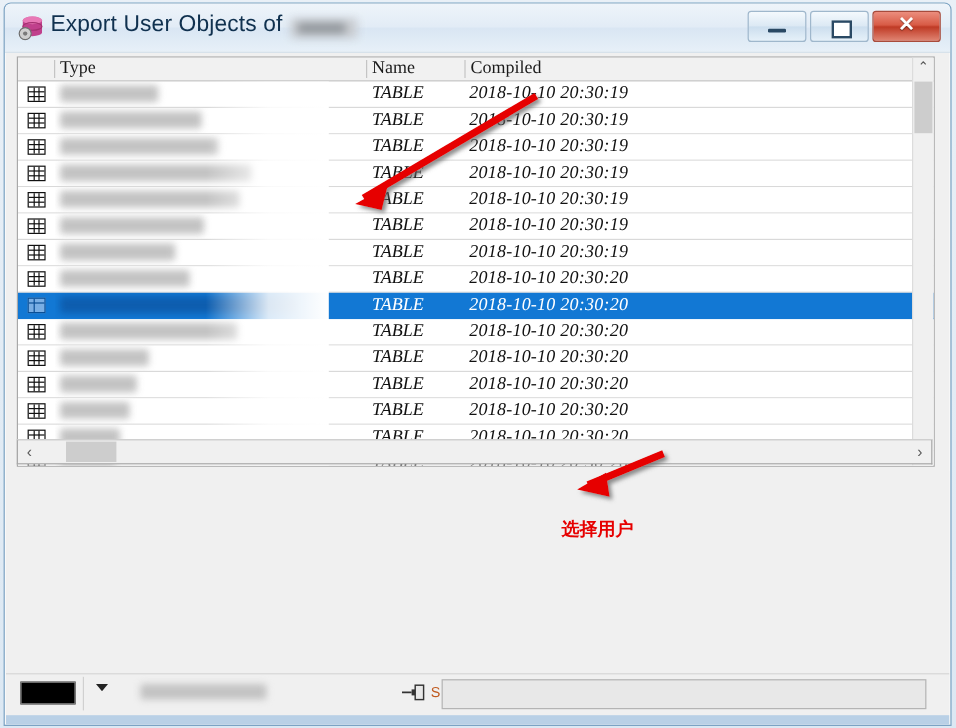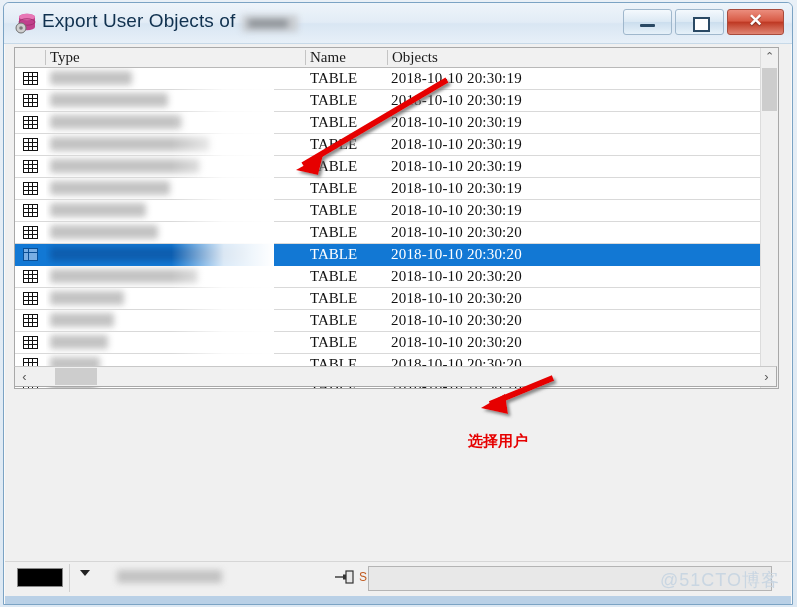--- a/index.html
+++ b/index.html
@@ -88,21 +88,21 @@
   .hc-type{width:82px;}
   .hc-comp{flex:1;}
 
   .rows{position:absolute;left:0;top:20px;right:0;bottom:0;}
   .row{
     display:flex;height:21px;border-bottom:1px solid #d9d9d9;
     font-family:"Liberation Serif", serif;font-size:15px;color:#111;
     background:#fff;
   }
   .row.sel{background:#1278d4;color:#fff;border-bottom-color:#1278d4;}
-  .cell{height:21px;line-height:20px;box-sizing:border-box;overflow:hidden;white-space:nowrap;}
+  .cell{height:21px;line-height:20px;box-sizing:border-box;overflow:hidden;white-space:nowrap;font-style:italic;}
   .c-icon{width:31px;display:flex;align-items:center;justify-content:center;}
   .c-name{width:260px;padding-left:4px;position:relative;}
   .c-type{width:82px;padding-left:4px;}
   .c-comp{flex:1;padding-left:3px;letter-spacing:.2px;}
 
   .tbl-ico{width:15px;height:13px;border:1.6px solid #111;background:#fff;position:relative;box-sizing:border-box;}
   .tbl-ico:before{
     content:"";position:absolute;left:0;top:3px;width:100%;height:1.4px;background:#111;
     box-shadow:0 4px 0 0 #111;
   }
@@ -214,21 +214,21 @@
             <span class="close-glyph">✕</span>
           </div>
       </div>
     </div>
 
     <div class="grid-wrap">
       <div class="grid-head">
         <div class="hc hc-sel sep"></div>
         <div class="hc hc-name sep">Type</div>
         <div class="hc hc-type sep">Name</div>
-        <div class="hc hc-comp">Objects</div>
+        <div class="hc hc-comp">Compiled</div>
       </div>
       <div class="rows" id="rows">
           <div class="row">
             <div class="cell c-icon">
               <span class="tbl-ico"></span>
             </div>
             <div class="cell c-name"><span class="redact" style="width:82px"></span><span></span></div>
             <div class="cell c-type">TABLE</div>
             <div class="cell c-comp">2018-10-10   20:30:19</div>
           </div>
@@ -399,21 +399,20 @@
       <div class="sb-redact"></div>
       <svg class="sb-pin" viewBox="0 0 22 16">
         <rect x="11" y="2" width="7" height="12" fill="#e8e8e8" stroke="#333" stroke-width="1.2"></rect>
         <rect x="8" y="5.5" width="3" height="5" fill="#333"></rect>
         <line x1="0" y1="8" x2="8" y2="8" stroke="#333" stroke-width="1.4"></line>
       </svg>
       <div class="sb-s">S</div>
       <div class="sb-field"></div>
     </div>
     <div class="bottom-strip"></div>
-    <div class="watermark">@51CTO博客</div>
   </div>
 
   <svg class="arrow-svg">
     <defs>
       <filter id="shd" x="-30%" y="-30%" width="180%" height="180%">
         <feDropShadow dx="2.5" dy="2.5" stdDeviation="1.6" flood-color="#666" flood-opacity="0.75"></feDropShadow>
       </filter>
     </defs>
     <g filter="url(#shd)">
       <line x1="447" y1="80" x2="303" y2="165" stroke="#e60000" stroke-width="6"></line>

